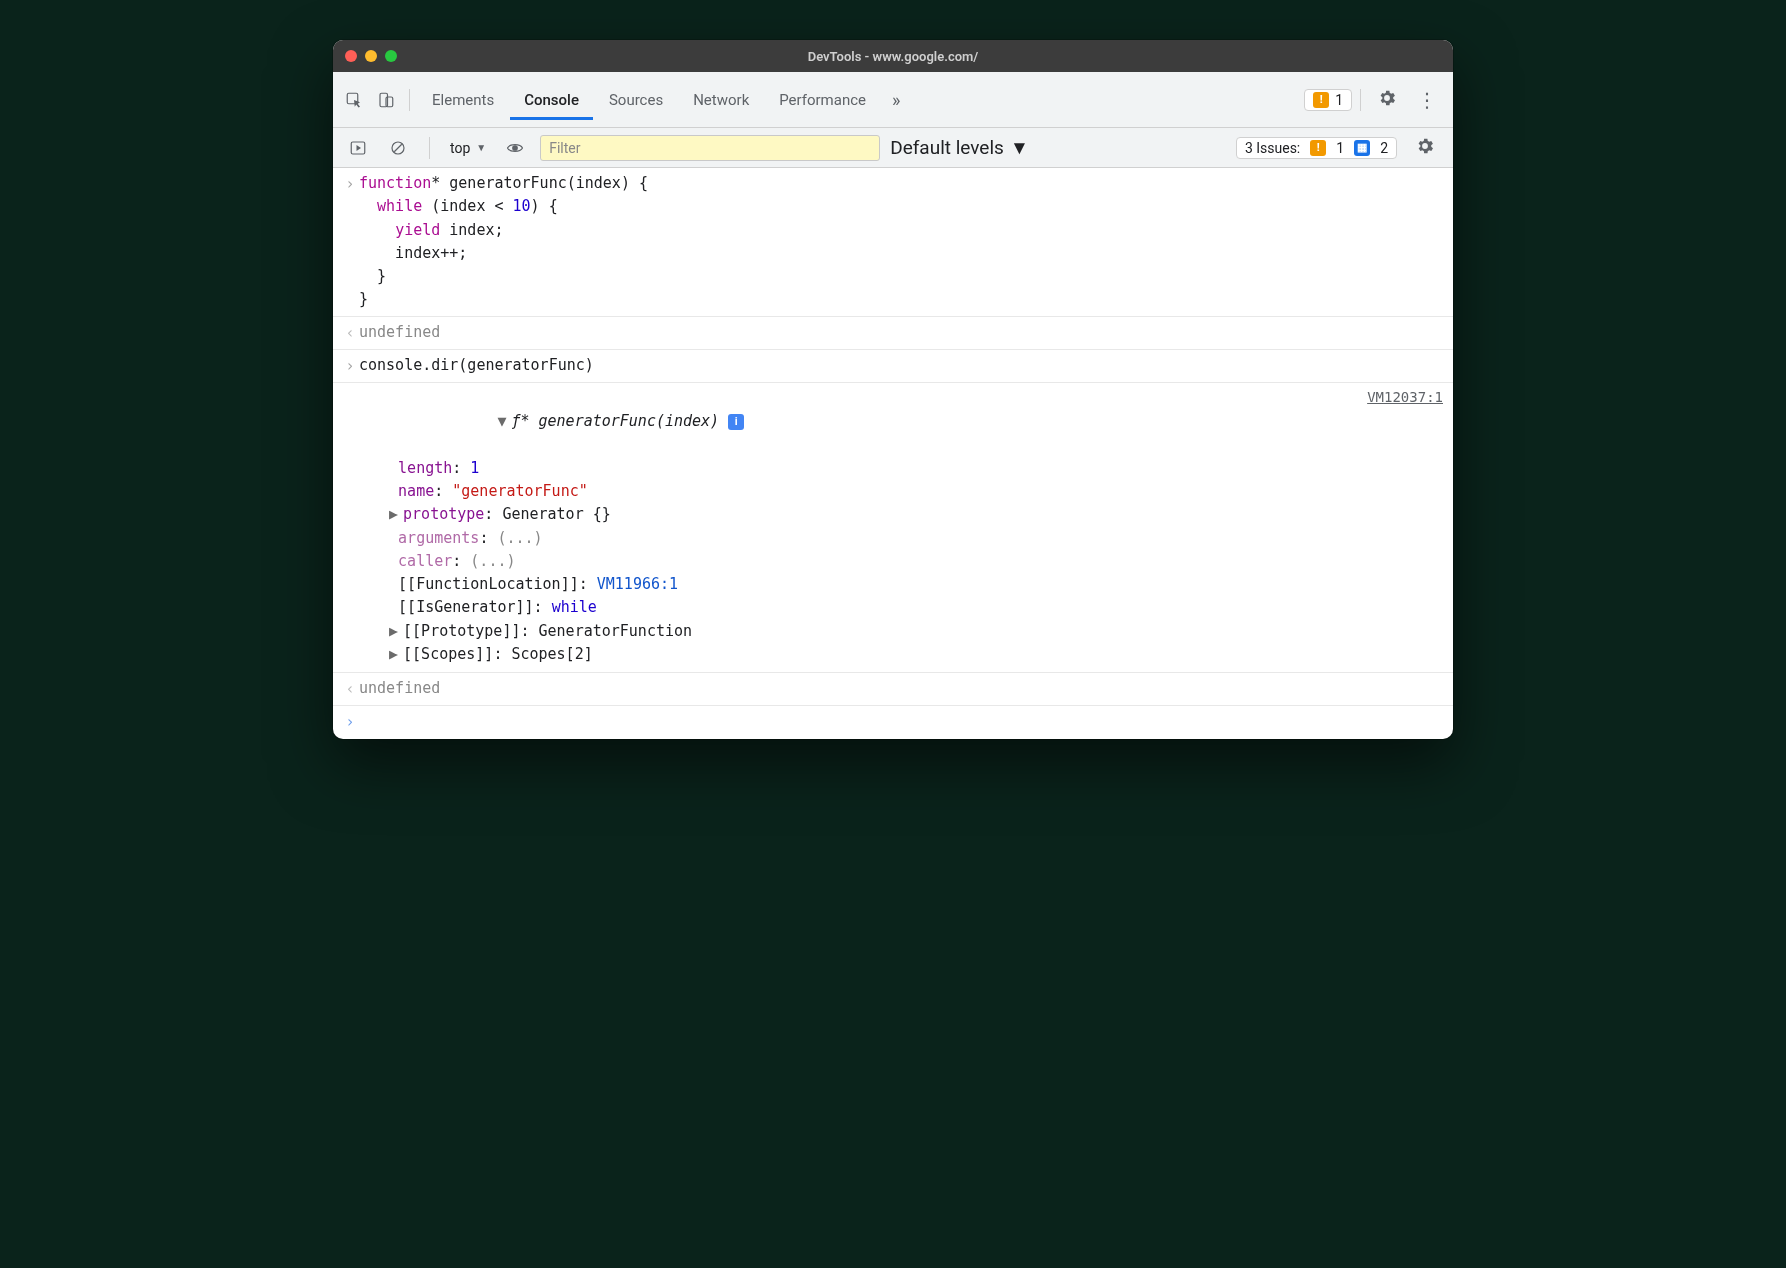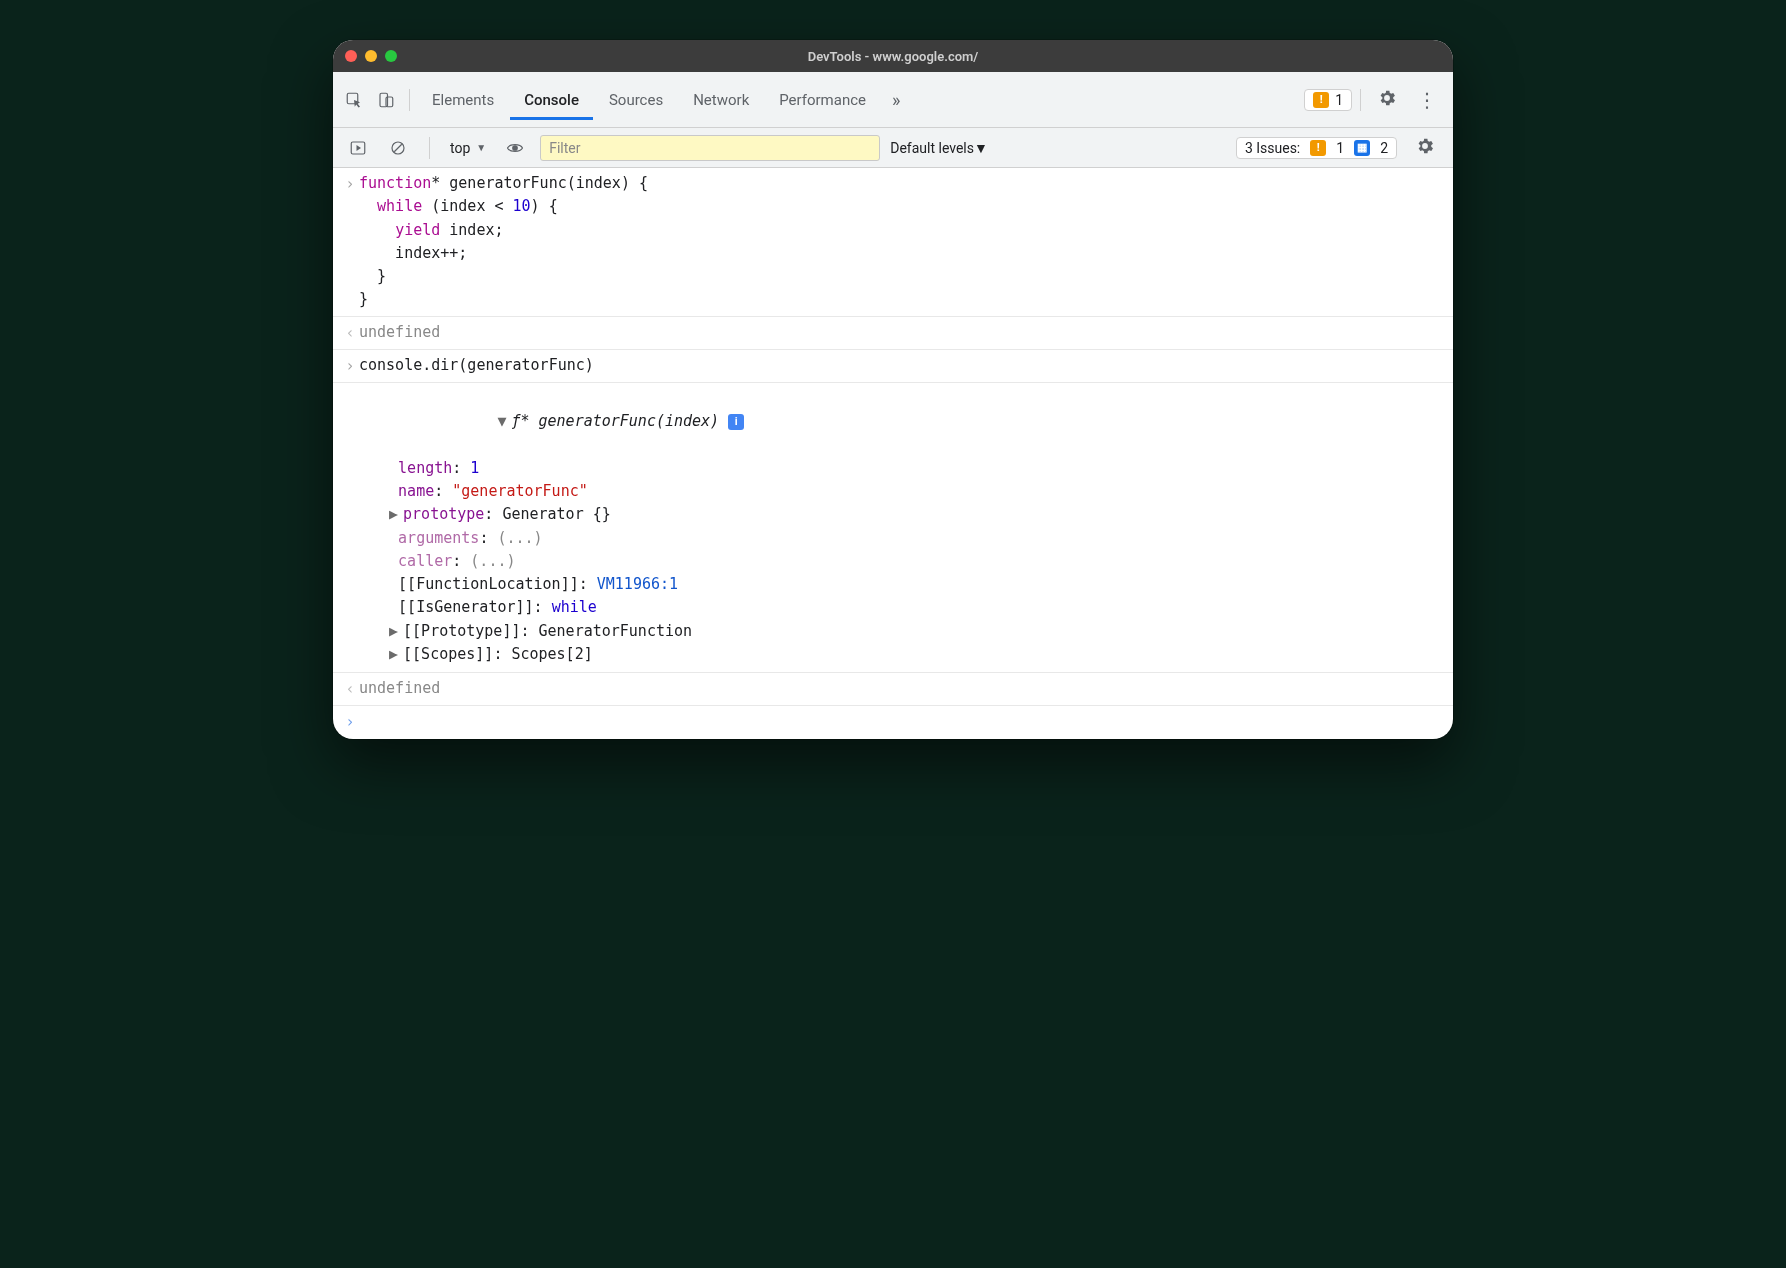--- a/index.html
+++ b/index.html
@@ -29,21 +29,21 @@
     min-height:100vh;
     display:flex;
     align-items:flex-start;
     justify-content:center;
     padding:40px 30px 80px;
     font-family:var(--sans);
   }
   .window{
     width:1120px;
     background:var(--bg);
-    border-radius:20px;
+    border-radius:10px;
     overflow:hidden;
     box-shadow:0 25px 60px rgba(0,0,0,.55), 0 0 0 1px rgba(0,0,0,.2);
   }
   
   .titlebar{
     background:var(--titlebar);
     height:32px;
     display:flex;
     align-items:center;
     position:relative;
@@ -89,21 +89,21 @@
   .ctoolbar{
     display:flex;align-items:center;height:40px;border-bottom:1px solid var(--border);
     background:var(--toolbar);padding:0 10px;gap:10px
   }
   .sel{display:flex;align-items:center;gap:6px;color:var(--text);font-size:14px;cursor:pointer;padding:0 4px}
   .sel .tri{font-size:10px;color:var(--muted)}
   .filter{
     flex:0 0 340px;height:26px;border:1px solid #c9c9c9;border-radius:3px;background:#fef9c3;
     padding:0 8px;font-size:14px;color:var(--muted);display:flex;align-items:center
   }
-  .levels{display:flex;align-items:flex-start;color:var(--text);font-size:14px;cursor:pointer}
+  .levels{display:flex;align-items:flex-start;gap:6px;color:var(--text);font-size:19px;cursor:pointer}
   .issues-pill2{
     display:flex;align-items:center;gap:10px;border:1px solid var(--border);border-radius:4px;
     padding:2px 8px;font-size:14px;color:var(--text);background:#fff;cursor:pointer
   }
   
   .console{font-family:var(--mono);font-size:15px;line-height:1.55;color:var(--text)}
   .row{display:flex;align-items:flex-start;padding:4px 10px 4px 8px;border-bottom:1px solid #e8e8e8}
   .row.noborder{border-bottom:none}
   .gut{width:18px;flex:0 0 18px;text-align:center;color:var(--grey);user-select:none;padding-top:1px}
   .gut.in{color:#a4a4a4}
@@ -255,20 +255,21 @@
             <div class="line">   <span class="prop">length</span>: <span class="num">1</span></div>
             <div class="line">   <span class="prop">name</span>: <span class="str">"generatorFunc"</span></div>
             <div class="line">  <span class="tog">▶</span><span class="prop">prototype</span>: <span>Generator {}</span></div>
             <div class="line">   <span class="prop" style="color:#b06aa7">arguments</span>: <span class="muted">(...)</span></div>
             <div class="line">   <span class="prop" style="color:#b06aa7">caller</span>: <span class="muted">(...)</span></div>
             <div class="line">   <span>[[FunctionLocation]]</span>: <span class="lnk">VM11966:1</span></div>
             <div class="line">   <span>[[IsGenerator]]</span>: <span class="num">while</span></div>
             <div class="line">  <span class="tog">▶</span><span>[[Prototype]]</span>: <span>GeneratorFunction</span></div>
             <div class="line">  <span class="tog">▶</span><span>[[Scopes]]</span>: <span>Scopes[2]</span></div>
           </div>
+          <div class="srclink">VM12037:1</div>
         </div>
       </div>
     </div>
 
     <div class="row">
       <div class="gut out">‹</div>
       <div class="content undef">undefined</div>
     </div>
 
     <div class="row noborder">

